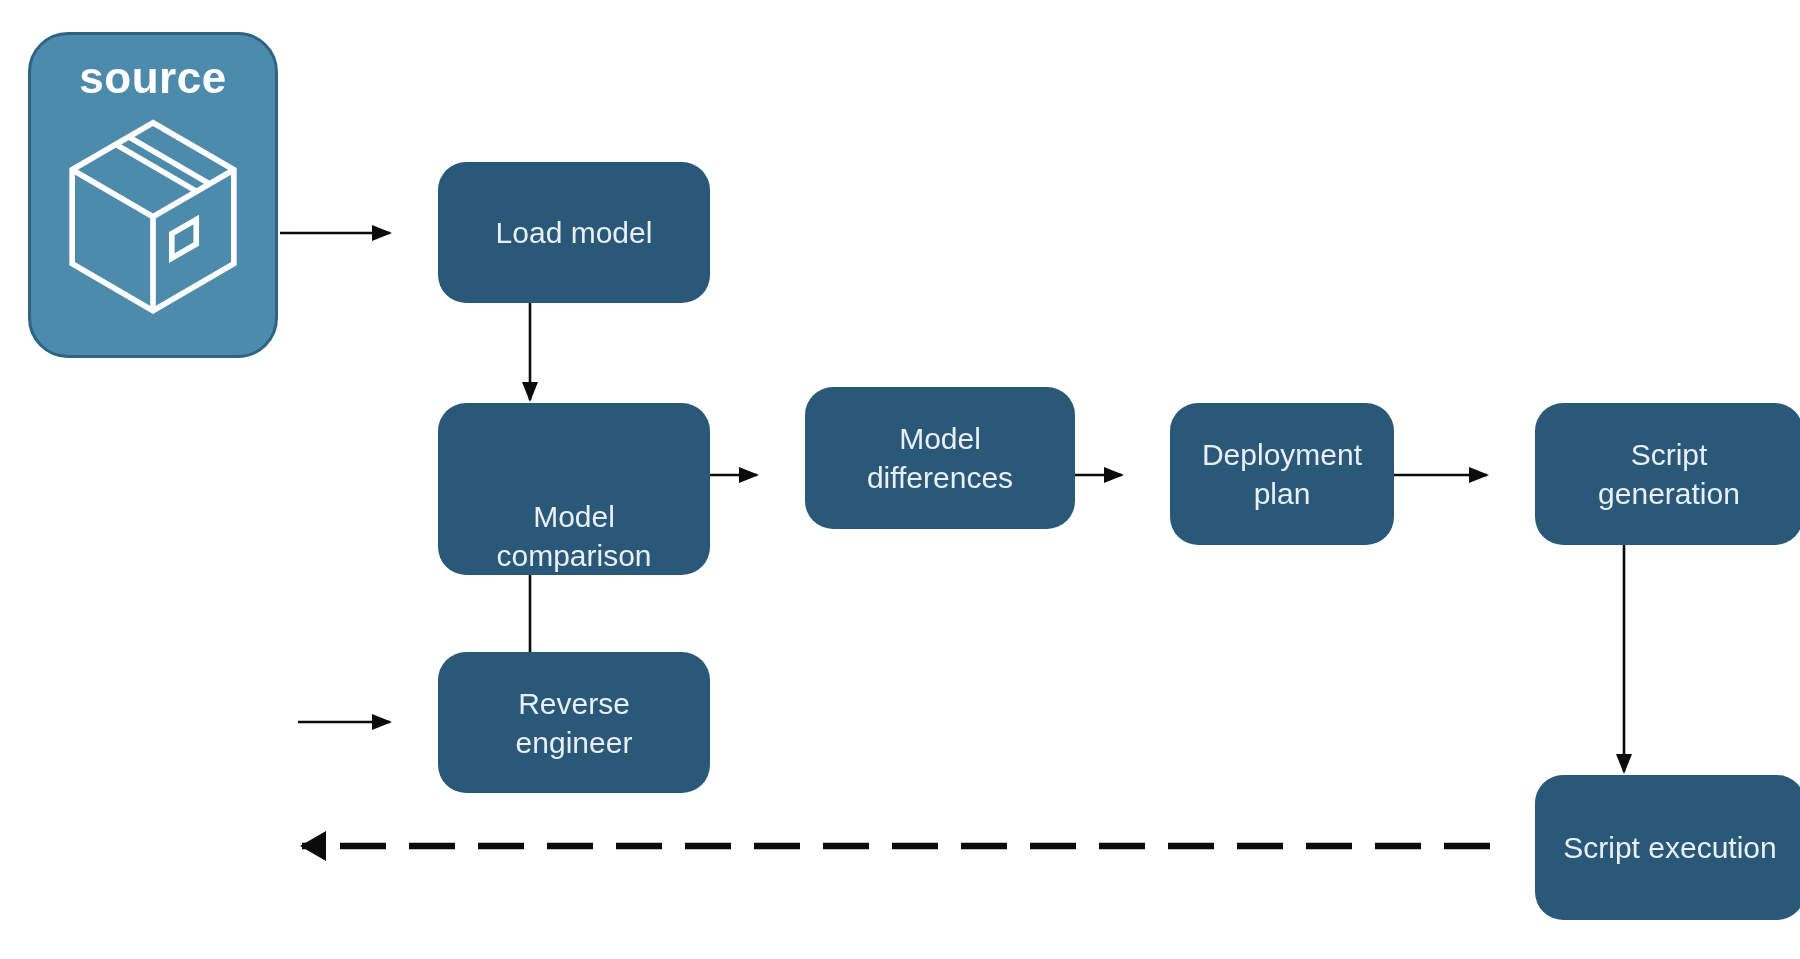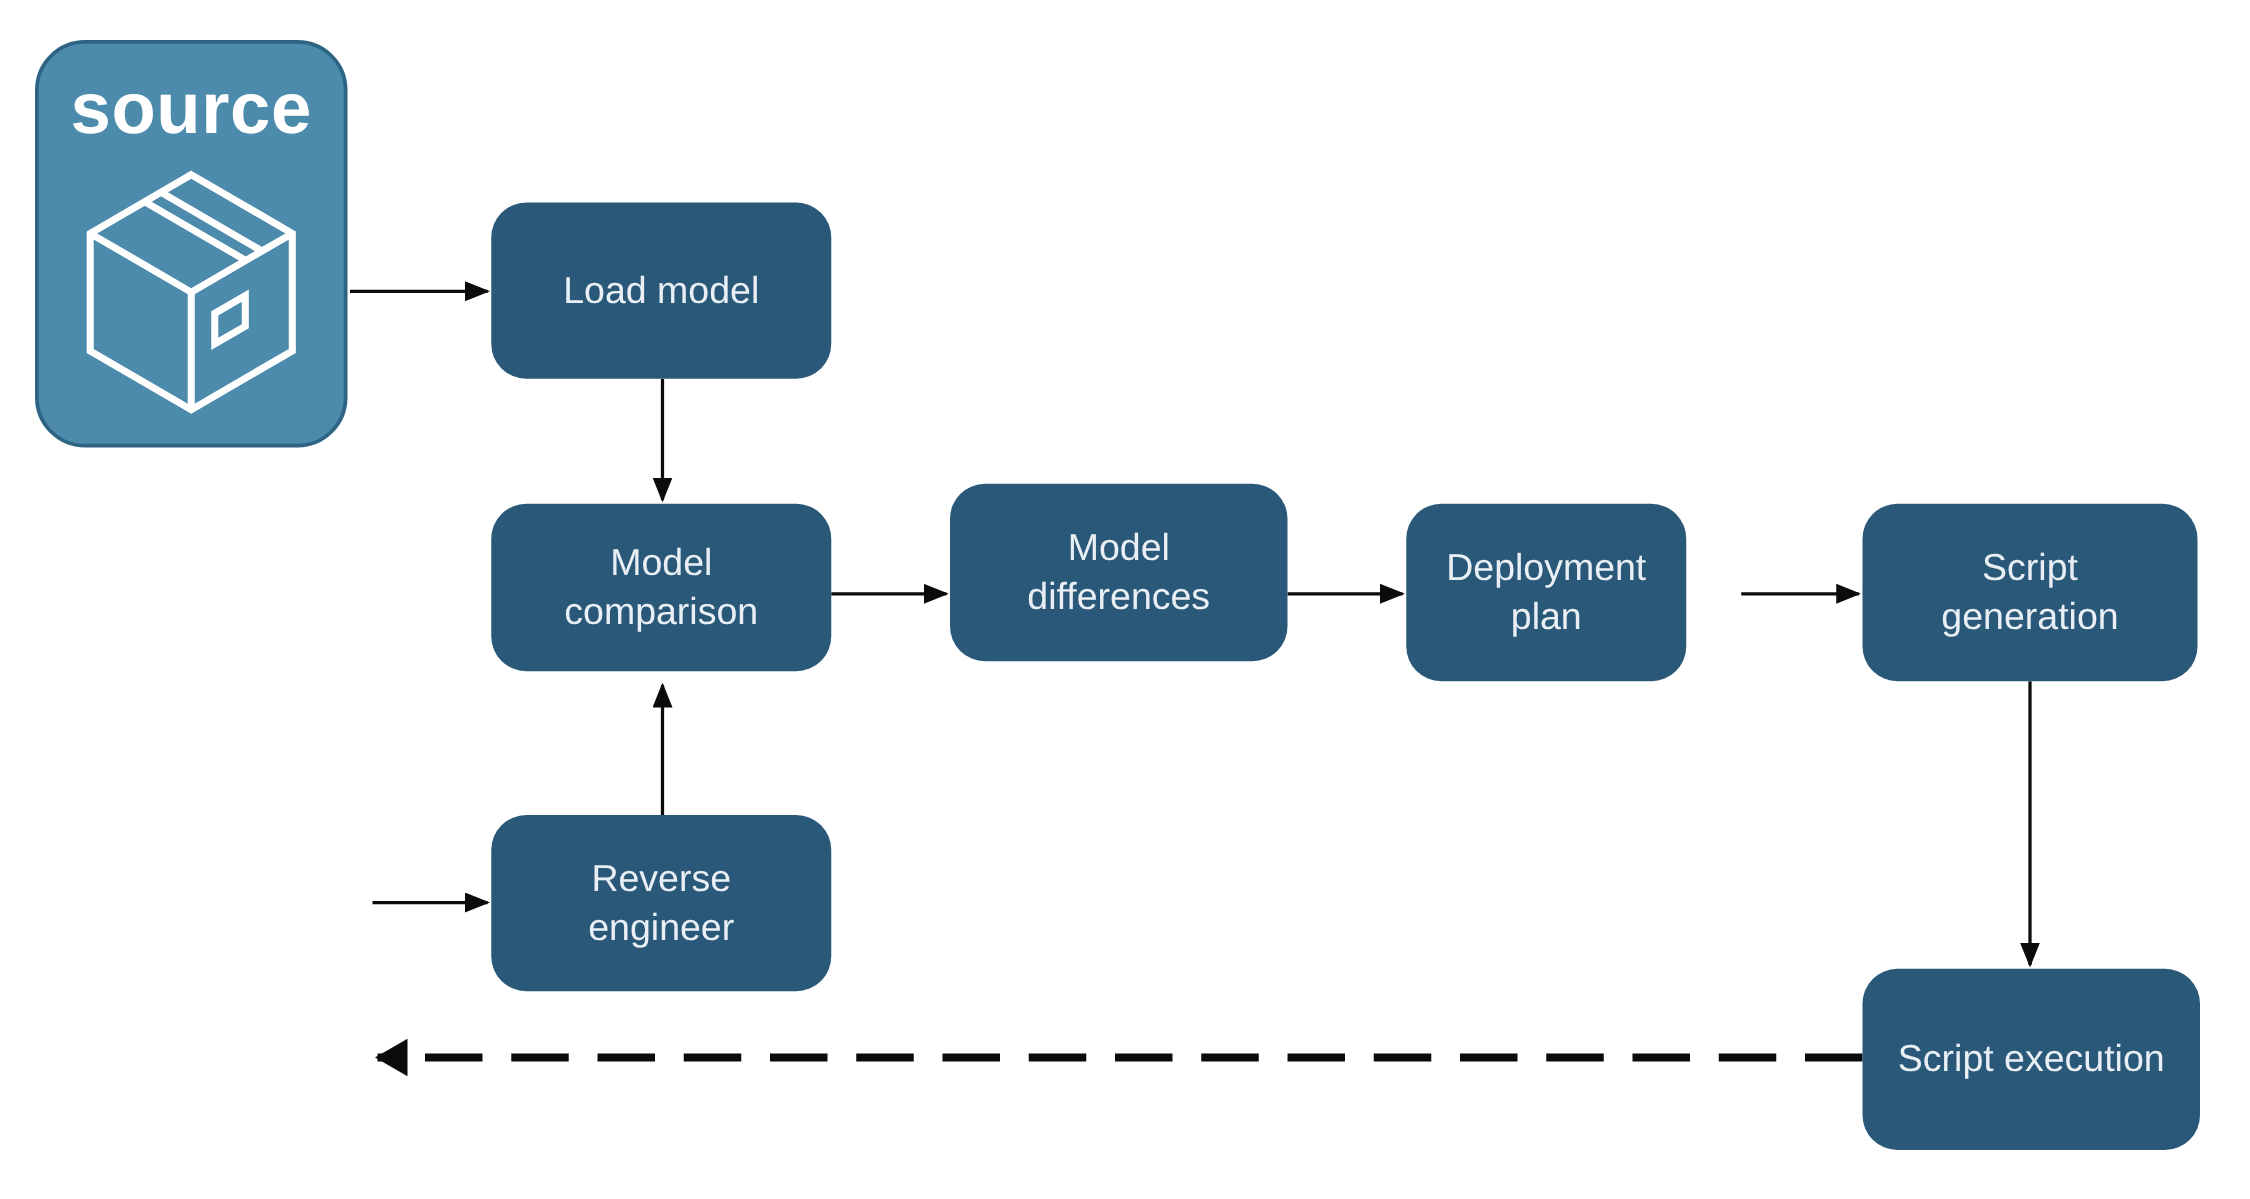--- a/index.html
+++ b/index.html
@@ -23,40 +23,41 @@
   .container-box{
     position:absolute;
     background:var(--container-fill);
     border:3px solid var(--container-border);
     border-radius:40px;
     box-sizing:border-box;
     display:flex;flex-direction:column;align-items:center;
   }
   .container-label{
     color:var(--container-text);
-    font-size:58px;font-weight:bold;
+    font-size:44px;font-weight:bold;
     margin-top:18px;
     letter-spacing:0.5px;
   }
   .container-icon{margin-top:14px;}
   .node{
     position:absolute;
     background:var(--node-fill);
     border-radius:28px;
     display:flex;align-items:center;justify-content:center;
     text-align:center;
     color:var(--node-text);
     font-size:30px;line-height:39px;
     padding:0 28px;
     box-sizing:border-box;
+    margin-left:45px;
   }
   #node-source{left:28px;top:32px;width:250px;height:326px;}
   #node-target{left:45px;top:603px;width:250px;height:329px;}
   #node-load-model{left:393px;top:162px;width:272px;height:141px;}
-  #node-model-comparison{left:393px;top:403px;width:272px;height:134px;}
+  #node-model-comparison{left:393px;top:403px;width:272px;height:172px;align-items:flex-end;}
   #node-model-differences{left:760px;top:387px;width:270px;height:142px;}
   #node-deployment-plan{left:1125px;top:403px;width:224px;height:142px;}
   #node-script-generation{left:1490px;top:403px;width:268px;height:142px;}
   #node-reverse-engineer{left:393px;top:652px;width:272px;height:141px;}
   #node-script-execution{left:1490px;top:775px;width:270px;height:145px;}
   .edge{stroke:var(--arrow-color);stroke-width:2.6;fill:none;}
   .edge-dashed{stroke:var(--arrow-color);stroke-width:6.5;stroke-dasharray:46 23;fill:none;}
 </style>
 </head>
 <body>

